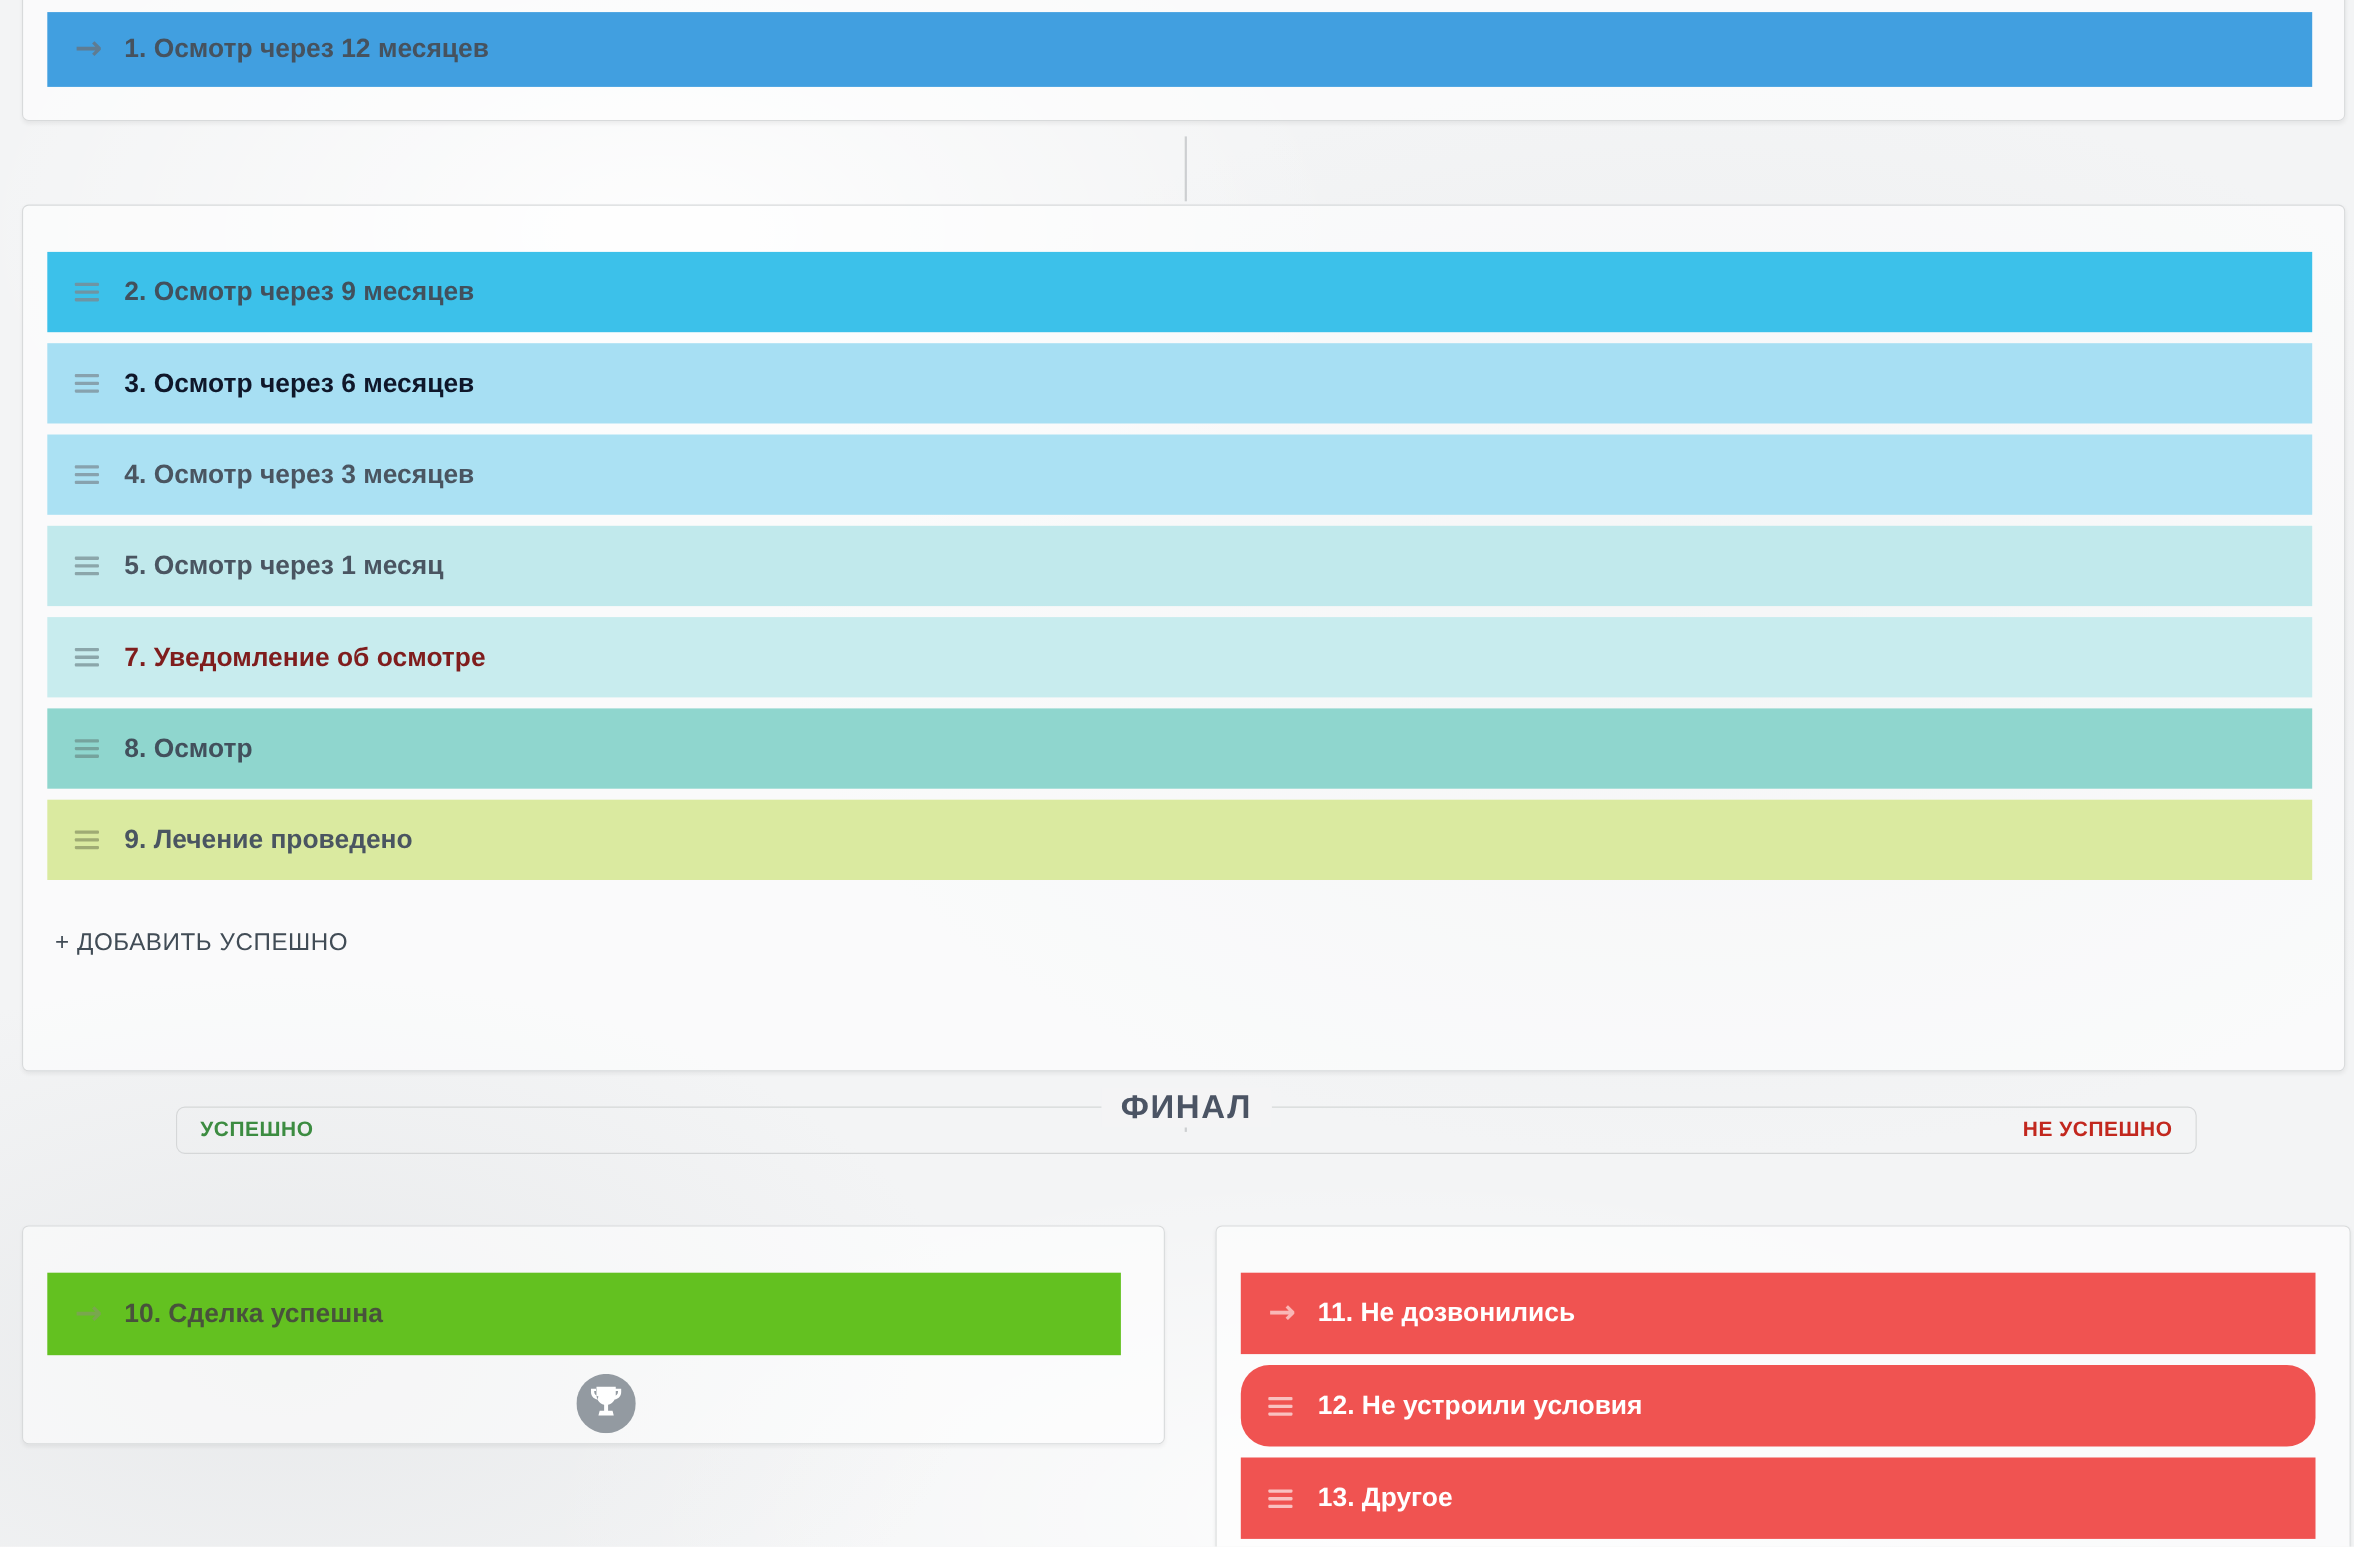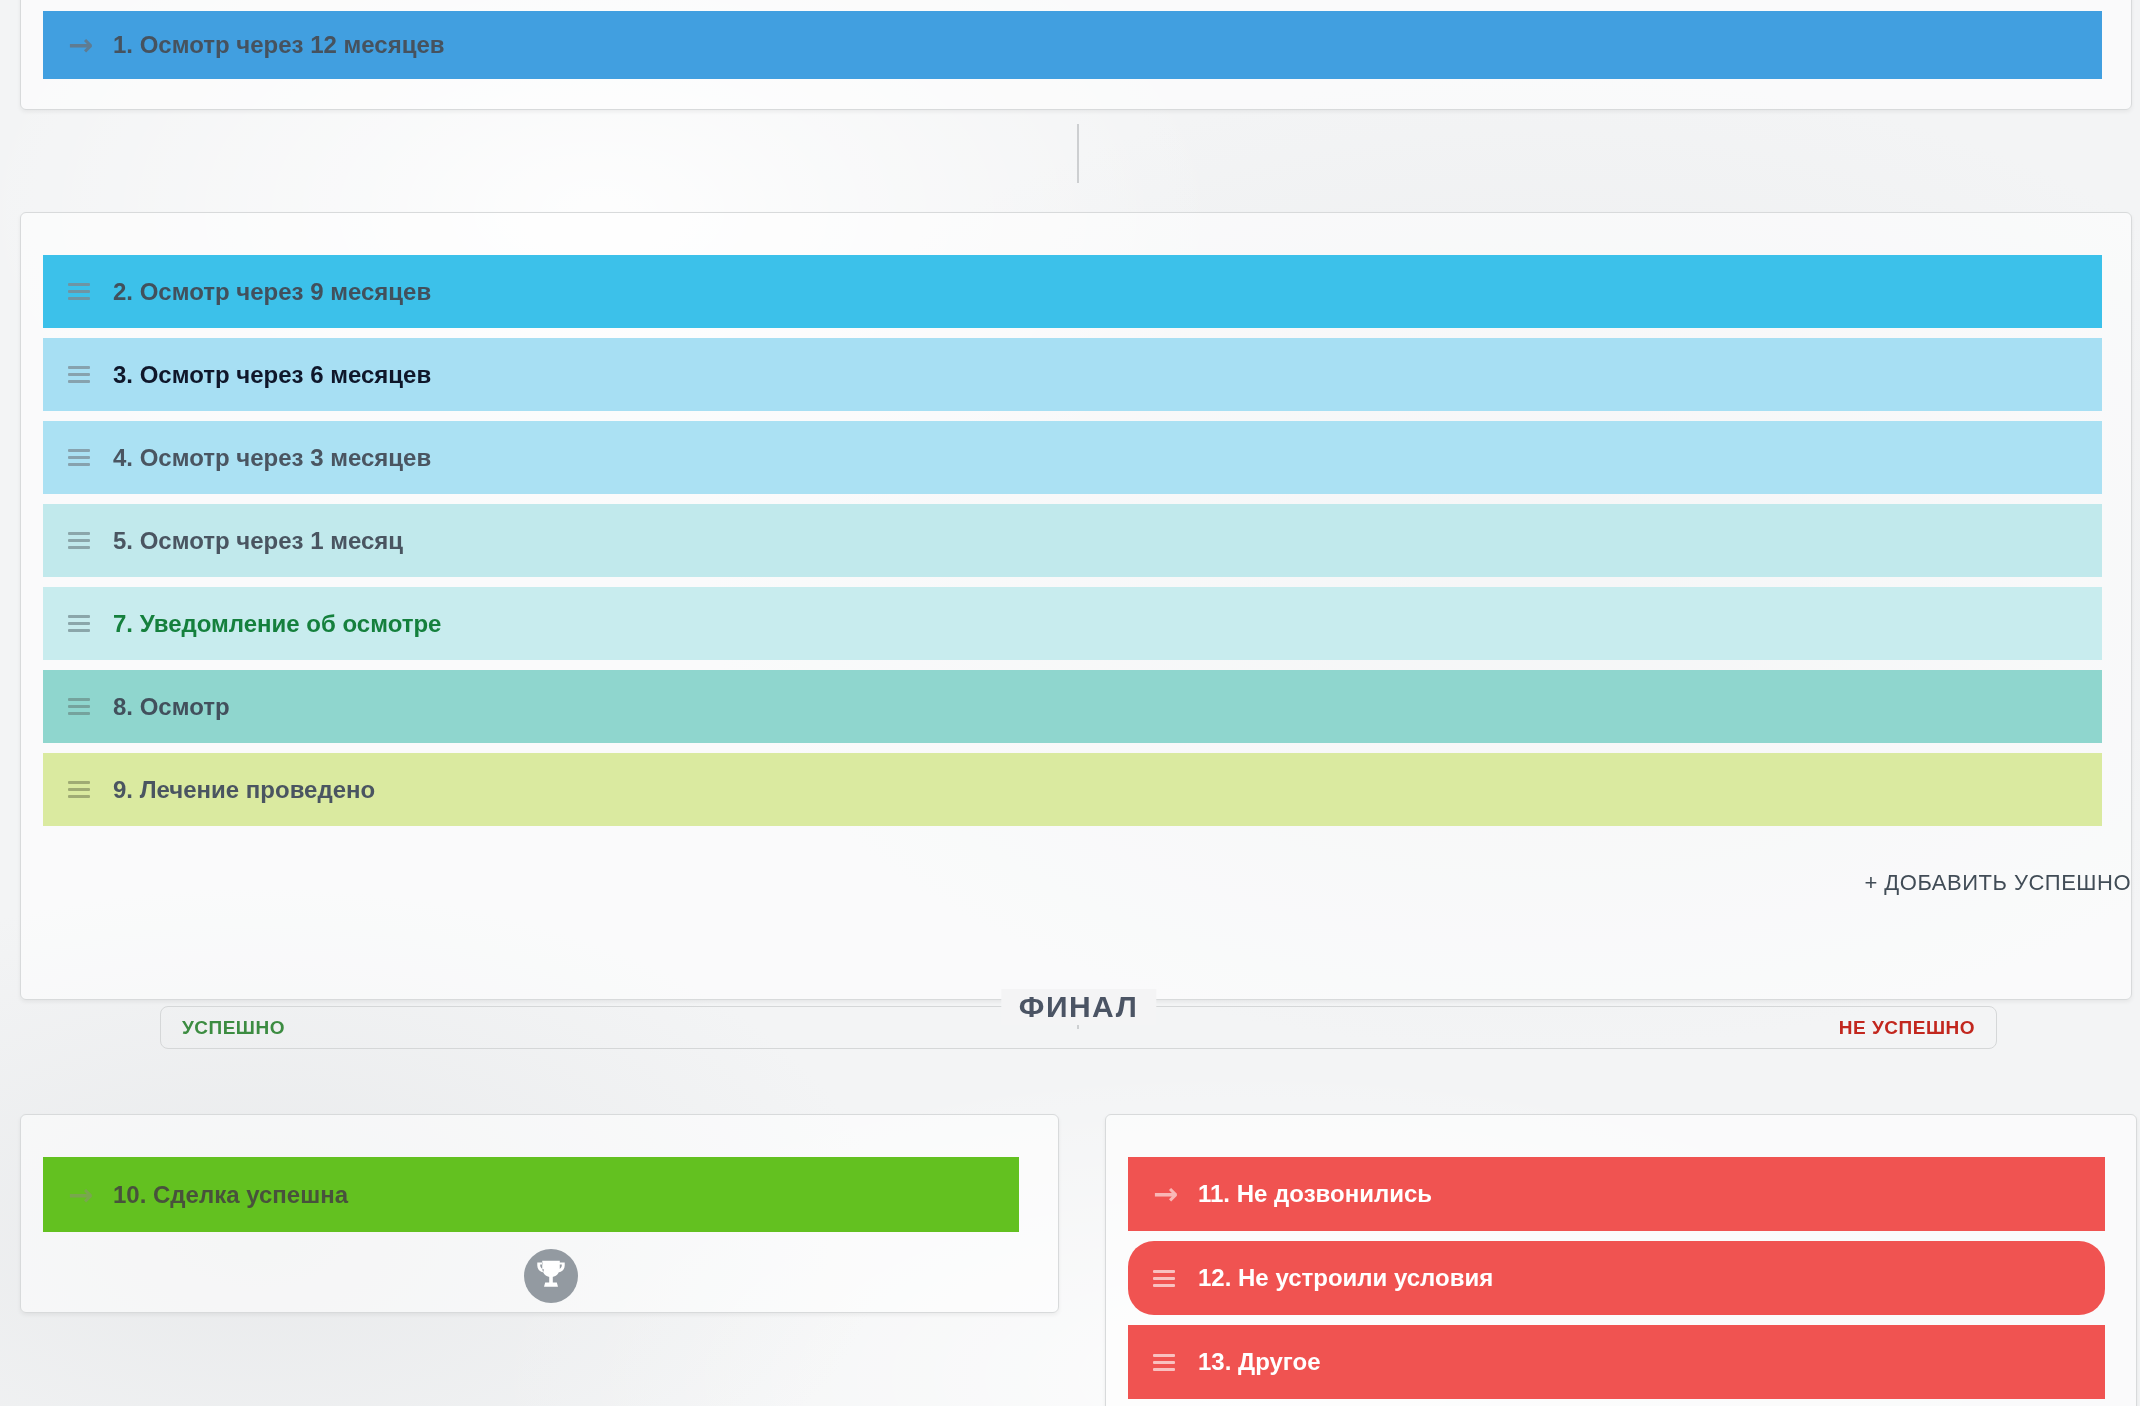--- a/index.html
+++ b/index.html
@@ -20,21 +20,21 @@
   }
   .card{
     position:absolute;
     background:rgba(255,255,255,0.55);
     border:1px solid #d8dadb;
     border-radius:6px;
     box-shadow:0 2px 4px rgba(0,0,0,0.06);
     box-sizing:border-box;
   }
   .card-first{left:20px;top:-46px;width:2112px;height:156px;}
-  .card-main{left:20px;top:212px;width:2112px;height:788px;text-align:right;}
+  .card-main{left:20px;top:186px;width:2112px;height:788px;}
   .card-success{left:20px;top:1114px;width:1039px;height:199px;}
   .card-fail{left:1105px;top:1114px;width:1032px;height:330px;}
 
   .stage-list{display:block;}
   .card-first .stage-list{margin-top:56px;}
   .card-main .stage-list{margin-top:42px;}
   .card-success .stage-list{margin-top:42px;}
   .card-fail .stage-list{margin-top:42px;}
 
   .stage-bar{
@@ -148,21 +148,21 @@
             <i style="background: rgb(139, 166, 170);"></i>
           </span>
           <span class="stage-label" style="color: rgb(74, 85, 97);">5. Осмотр через 1 месяц</span>
         </div>
         <div class="stage-bar" style="background: rgb(200, 236, 238);">
           <span class="drag-icon">
             <i style="background: rgb(139, 166, 170);"></i>
             <i style="background: rgb(139, 166, 170);"></i>
             <i style="background: rgb(139, 166, 170);"></i>
           </span>
-          <span class="stage-label" style="color: #15803d;">7. Уведомление об осмотре</span>
+          <span class="stage-label" style="color: #7f1d1d;">7. Уведомление об осмотре</span>
         </div>
         <div class="stage-bar" style="background: rgb(143, 214, 206);">
           <span class="drag-icon">
             <i style="background: rgb(117, 163, 157);"></i>
             <i style="background: rgb(117, 163, 157);"></i>
             <i style="background: rgb(117, 163, 157);"></i>
           </span>
           <span class="stage-label" style="color: rgb(66, 80, 92);">8. Осмотр</span>
         </div>
         <div class="stage-bar" style="background: rgb(218, 234, 160);">

